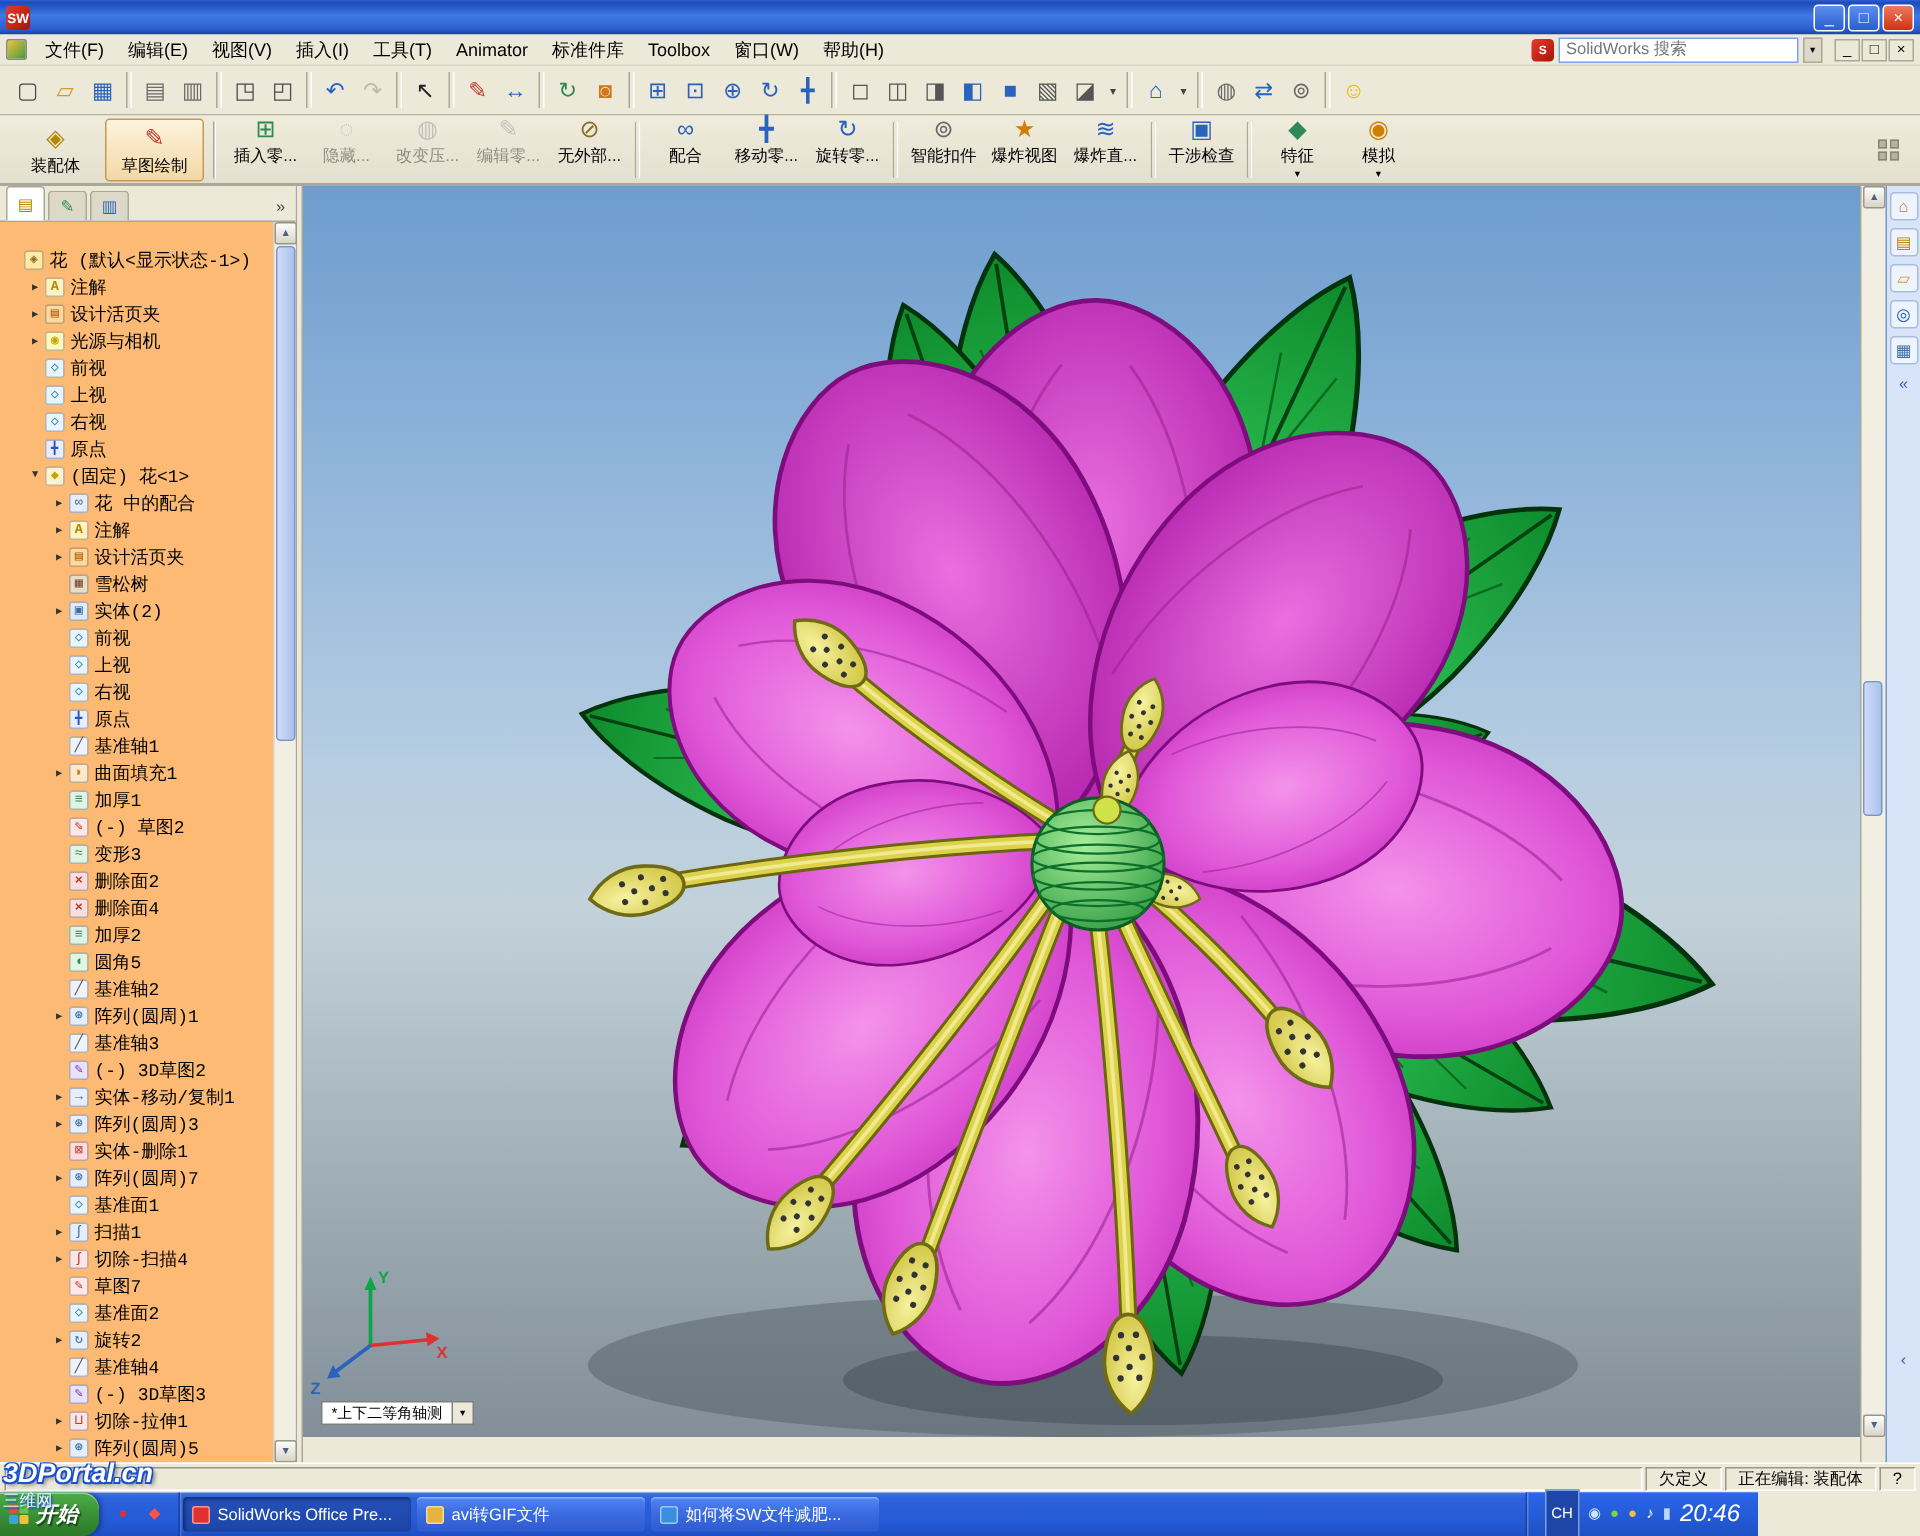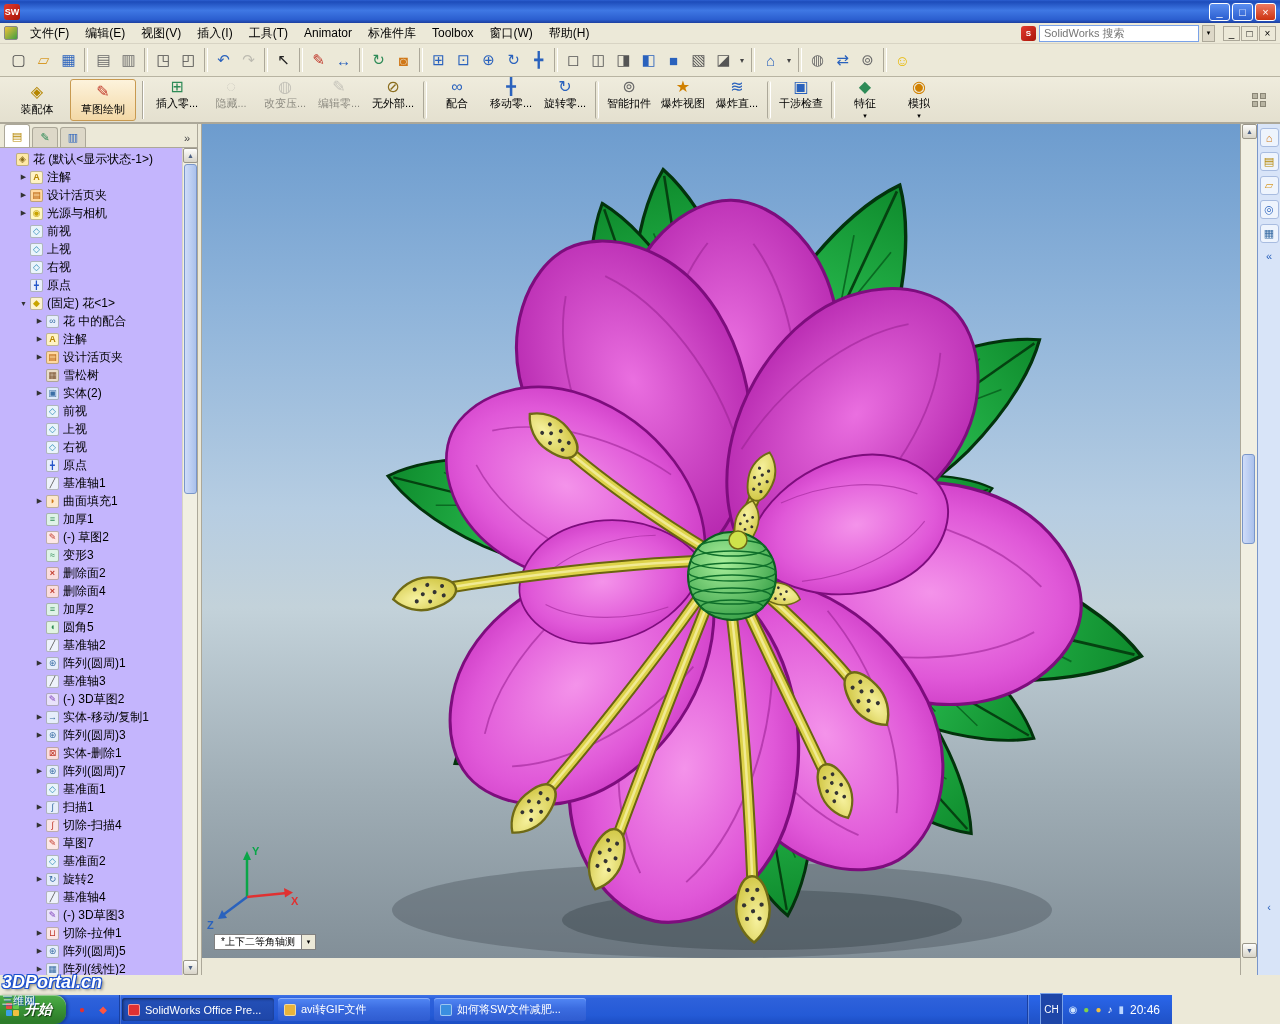--- a/index.html
+++ b/index.html
@@ -72,21 +72,21 @@
   .leftpanel{position:absolute;left:0;top:124px;width:198px;height:851px;background:#fff;
     border-right:1px solid #aca899;}
   .panel-tabs{height:24px;background:#ece9d8;border-bottom:1px solid #aca899;display:flex;
     align-items:flex-end;padding:0 2px;}
   .ptab{width:26px;height:20px;margin-left:2px;border:1px solid #aca899;border-bottom:none;
     border-radius:3px 3px 0 0;background:#ddd8c8;display:flex;align-items:center;justify-content:center;font-size:11px;}
   .ptab.active{background:#fff;height:23px;}
   .panel-expand{margin-left:auto;width:16px;height:18px;display:flex;align-items:center;justify-content:center;
     font-size:11px;color:#444;}
   .panel-expand::before{content:"»";}
-  .tree{position:absolute;left:0;top:24px;right:15px;bottom:0;overflow:hidden;background:#c4b5fd;padding-top:2px;}
+  .tree{position:absolute;left:0;top:24px;right:15px;bottom:0;overflow:hidden;background:#fdba74;padding-top:16px;font-family:Liberation Mono, monospace;}
   .trow{height:18px;display:flex;align-items:center;white-space:nowrap;}
   .trow.ind0{padding-left:4px;} .trow.ind1{padding-left:18px;} .trow.ind2{padding-left:34px;}
   .tarrow{flex:0 0 11px;width:11px;text-align:center;font-size:7px;color:#333;}
   .tarrow.right::before{content:"▶";}
   .tarrow.down::before{content:"▼";}
   .tico{flex:0 0 13px;width:13px;height:13px;margin:0 4px 0 1px;display:inline-flex;align-items:center;
     justify-content:center;font-size:9px;border-radius:2px;border:1px solid rgba(0,0,0,.25);}
   .tlabel{font-size:12px;}
   .tico.assembly{background:#ffe9a8;color:#8a6d1d}.tico.assembly::before{content:"◈"}
   .tico.annotations{background:#fff3c4;color:#b58600}.tico.annotations::before{content:"A";font-weight:bold}
@@ -198,21 +198,21 @@
     white-space:nowrap;overflow:hidden;}
   .task.active{background:linear-gradient(#2450b8,#1e46a8);box-shadow:inset 1px 1px 3px rgba(0,0,0,.5);}
   .task-ico{width:12px;height:12px;border-radius:2px;flex:0 0 12px;border:1px solid rgba(255,255,255,.5);}
   .task-label{overflow:hidden;text-overflow:ellipsis;}
   .tray{margin-left:auto;display:flex;align-items:center;gap:6px;padding:0 12px;
     background:linear-gradient(180deg,#2a66ea,#1f51c6);border-left:1px solid #1a3f9e;
     box-shadow:inset 1px 0 0 rgba(255,255,255,.25);}
   .lang{background:#1e46a8;border:1px solid #7aa2e8;color:#fff;font-size:10px;padding:16px 3px;height:16px;
     display:flex;align-items:center;}
   .trayi{font-size:10px;line-height:10px;}
-  .clock{color:#fff;font-size:12px;}
+  .clock{color:#fff;font-size:16px;font-style:italic;}
 
   
   .watermark{position:absolute;left:2px;top:972px;z-index:60;pointer-events:none;}
   .wm1{font-size:18px;font-weight:bold;font-style:italic;color:#fff;
     text-shadow:1px 1px 0 #1a4fd0,-1px -1px 0 #1a4fd0,1px -1px 0 #1a4fd0,-1px 1px 0 #1a4fd0,2px 2px 3px rgba(0,0,0,.5);}
   .wm2{font-size:11px;color:#eaf2ff;text-shadow:1px 1px 1px #1a4fd0;}
 </style>
 </head>
 <body>
 
@@ -827,20 +827,26 @@
   <div class="taskpane">
     <span class="tpi solidworks-resources" style="color: rgb(208, 120, 24);">⌂</span>
       <span class="tpi design-library" style="color: rgb(181, 134, 0);">▤</span>
       <span class="tpi file-explorer" style="color: rgb(215, 155, 42);">▱</span>
       <span class="tpi solidworks-search" style="color: rgb(42, 98, 189);">◎</span>
       <span class="tpi view-palette" style="color: rgb(58, 110, 165);">▦</span>
     <span class="tp-chev top"></span>
     <span class="tp-chev bottom"></span>
   </div>
 
+  <div class="statusbar">
+    <span class="sb-cell sb-fill"></span>
+    <span class="sb-cell">欠定义</span>
+    <span class="sb-cell">正在编辑: 装配体</span>
+    <span class="sb-cell">?</span>
+  </div>
 
   <div class="taskbar">
     <div class="start">
       <span class="winflag">
           <i class="r"></i>
           <i class="g"></i>
           <i class="b"></i>
           <i class="y"></i>
         </span>
       <span>开始</span>

